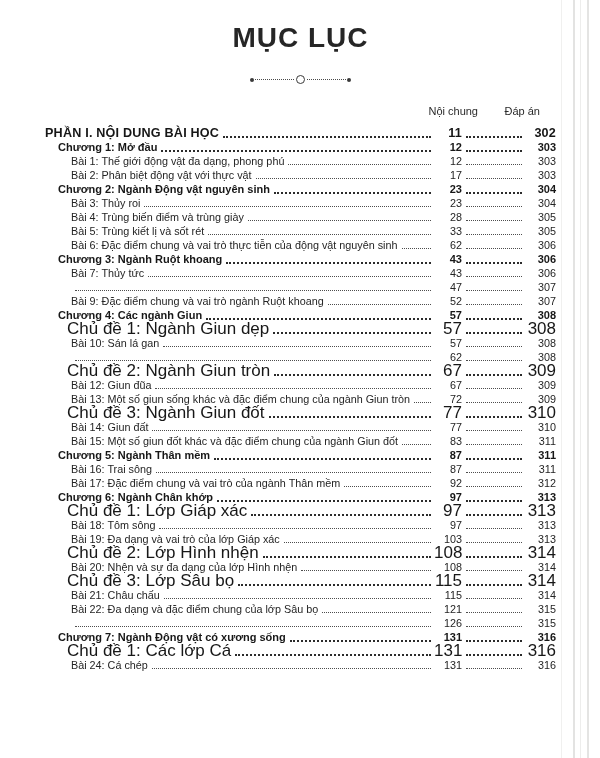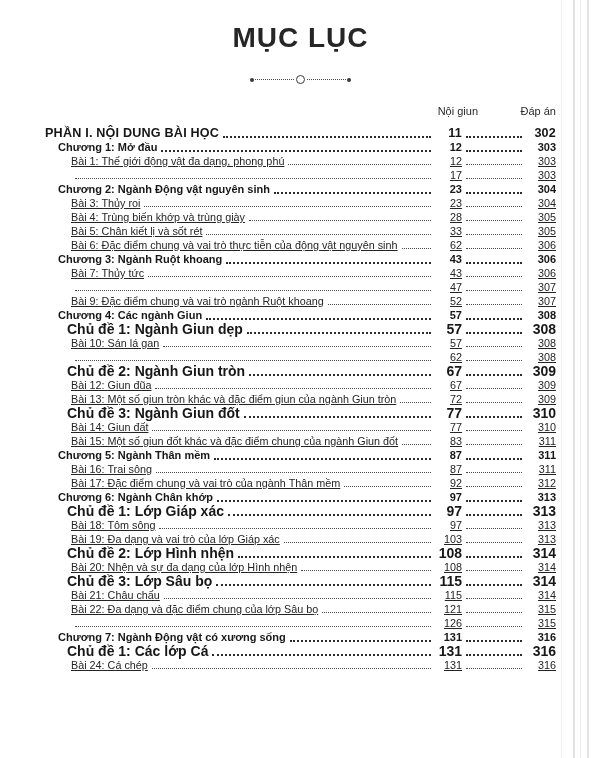--- a/index.html
+++ b/index.html
@@ -28,42 +28,42 @@
   .divider{
     position:absolute;top:75px;left:45px;width:511px;
     display:flex;align-items:center;justify-content:center;gap:0;
   }
   .divider .dot{width:4px;height:4px;border-radius:50%;background:#3a3a3a;flex:none;}
   .divider .dash{width:39px;height:0;border-bottom:1px dotted #4a4a4a;flex:none;margin:0 1px;}
   .divider .ring{width:7px;height:7px;border:1.5px solid #3a3a3a;border-radius:50%;background:#fff;flex:none;margin:0 1px;}
 
   .col-heads{position:absolute;top:105px;left:45px;width:511px;height:14px;font-size:11px;color:#2a2a2a;}
   .col-head-content{position:absolute;right:78px;}
-  .col-head-answer{position:absolute;right:0px;}
+  .col-head-answer{position:absolute;right:16px;}
 
   .toc{
     position:absolute;top:126px;left:45px;width:511px;
   }
   .row{
     display:flex;align-items:flex-end;
     height:14px;line-height:14px;
     font-size:10.8px;color:#242424;
     white-space:nowrap;
   }
   .row .label{flex:none;}
   .row .leader{flex:1 1 auto;height:0;border-bottom:1.2px dotted #4d4d4d;align-self:flex-end;margin:0 3px 3px 4px;min-width:8px;}
   .row .leader2{flex:none;width:56px;height:0;border-bottom:1.2px dotted #4d4d4d;align-self:flex-end;margin:0 2px 3px 4px;}
   .row .num{flex:none;text-align:right;}
   .row .n1{width:28px;}
   .row .n2{width:32px;}
 
   .lv-part{font-weight:bold;font-size:12.6px;color:#161616;letter-spacing:.2px;}
   .lv-chapter{font-weight:bold;padding-left:13px;font-size:11px;color:#171717;}
-  .lv-topic{font-weight:bold;padding-left:22px;font-size:14px;color:#171717;}
-  .lv-lesson{padding-left:26px;text-decoration:underline;}
+  .lv-topic{font-weight:normal;padding-left:22px;font-size:17px;color:#171717;}
+  .lv-lesson{padding-left:26px;}
   .lv-part .leader,.lv-chapter .leader,.lv-topic .leader,
   .lv-part .leader2,.lv-chapter .leader2,.lv-topic .leader2{
     border-bottom:2px dotted #2b2b2b;margin-bottom:2.5px;
   }
 </style>
 </head>
 <body>
 
 <div class="sheet">
 
@@ -76,21 +76,21 @@
 
   <div class="divider">
     <span class="dot"></span>
     <span class="dash"></span>
     <span class="ring"></span>
     <span class="dash"></span>
     <span class="dot"></span>
   </div>
 
   <div class="col-heads">
-    <span class="col-head-content">Nội giun</span>
+    <span class="col-head-content">Nội chung</span>
     <span class="col-head-answer">Đáp án</span>
   </div>
 
   <div class="toc">
       <div class="row lv-part">
       <span class="label">PHẦN I. NỘI DUNG BÀI HỌC</span>
       <span class="leader"></span>
       <span class="num n1">11</span>
       <span class="leader2"></span>
       <span class="num n2">302</span>
@@ -103,48 +103,49 @@
       <span class="num n2">303</span>
     </div>
       <div class="row lv-lesson">
       <span class="label">Bài 1: Thế giới động vật đa dạng, phong phú</span>
       <span class="leader"></span>
       <span class="num n1">12</span>
       <span class="leader2"></span>
       <span class="num n2">303</span>
     </div>
       <div class="row lv-lesson">
+      <span class="label">Bài 2: Phân biệt động vật với thực vật</span>
       <span class="leader"></span>
       <span class="num n1">17</span>
       <span class="leader2"></span>
       <span class="num n2">303</span>
     </div>
       <div class="row lv-chapter">
       <span class="label">Chương 2: Ngành Động vật nguyên sinh</span>
       <span class="leader"></span>
       <span class="num n1">23</span>
       <span class="leader2"></span>
       <span class="num n2">304</span>
     </div>
       <div class="row lv-lesson">
       <span class="label">Bài 3: Thủy roi</span>
       <span class="leader"></span>
       <span class="num n1">23</span>
       <span class="leader2"></span>
       <span class="num n2">304</span>
     </div>
       <div class="row lv-lesson">
-      <span class="label">Bài 4: Trùng biến khớp và trùng giày</span>
+      <span class="label">Bài 4: Trùng biến điểm và trùng giày</span>
       <span class="leader"></span>
       <span class="num n1">28</span>
       <span class="leader2"></span>
       <span class="num n2">305</span>
     </div>
       <div class="row lv-lesson">
-      <span class="label">Bài 5: Chân kiết lị và sốt rét</span>
+      <span class="label">Bài 5: Trùng kiết lị và sốt rét</span>
       <span class="leader"></span>
       <span class="num n1">33</span>
       <span class="leader2"></span>
       <span class="num n2">305</span>
     </div>
       <div class="row lv-lesson">
       <span class="label">Bài 6: Đặc điểm chung và vai trò thực tiễn của động vật nguyên sinh</span>
       <span class="leader"></span>
       <span class="num n1">62</span>
       <span class="leader2"></span>
@@ -212,21 +213,21 @@
       <span class="num n2">309</span>
     </div>
       <div class="row lv-lesson">
       <span class="label">Bài 12: Giun đũa</span>
       <span class="leader"></span>
       <span class="num n1">67</span>
       <span class="leader2"></span>
       <span class="num n2">309</span>
     </div>
       <div class="row lv-lesson">
-      <span class="label">Bài 13: Một số giun tròn khác và đặc điểm giun của ngành Giun tròn</span>
+      <span class="label">Bài 13: Một số giun sống khác và đặc điểm chung của ngành Giun tròn</span>
       <span class="leader"></span>
       <span class="num n1">72</span>
       <span class="leader2"></span>
       <span class="num n2">309</span>
     </div>
       <div class="row lv-topic">
       <span class="label">Chủ đề 3: Ngành Giun đốt</span>
       <span class="leader"></span>
       <span class="num n1">77</span>
       <span class="leader2"></span>

